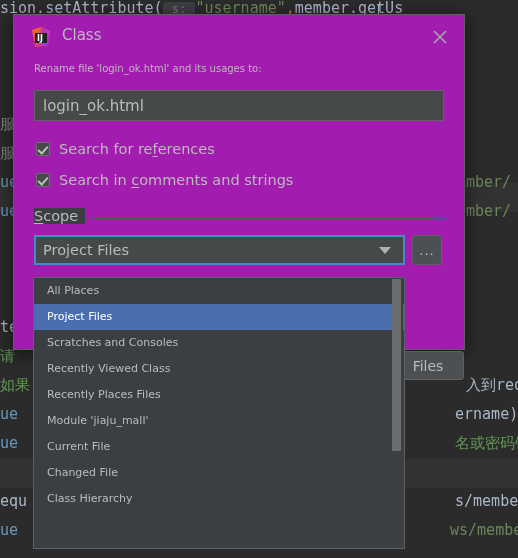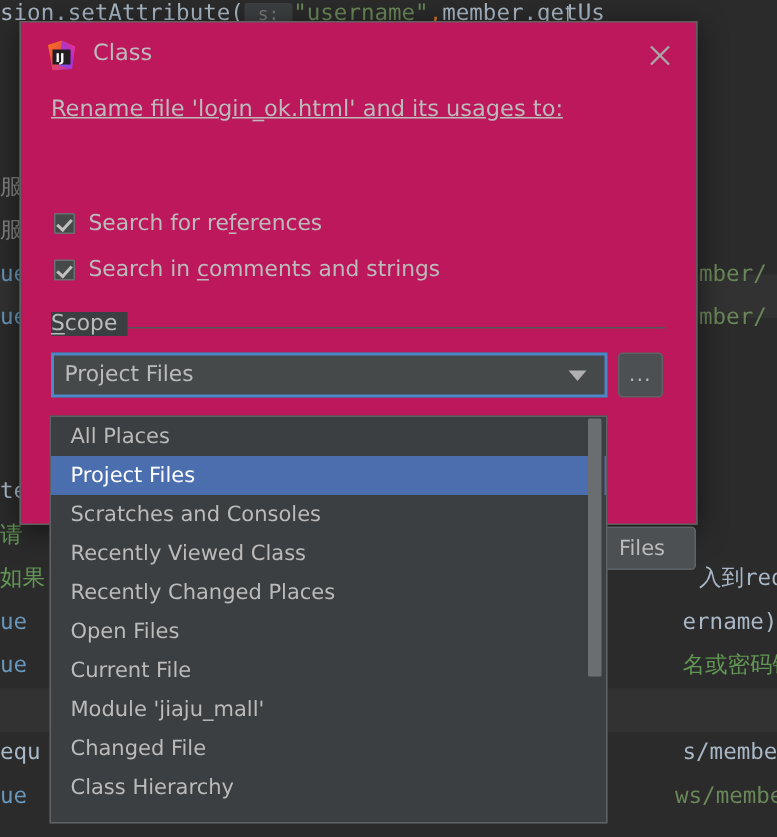--- a/index.html
+++ b/index.html
@@ -29,21 +29,21 @@
   .tok-cmt{color:#629755;}
   .tok-orange{color:#cc7832;}
   .line-hl{position:absolute;left:0;width:518px;height:29px;background:#323232;}
   .caret{position:absolute;width:1px;background:#a9b7c6;}
   .underline-err{position:absolute;height:1px;background:#a9b7c6;}
 
   
   #dialog{
     position:absolute;
     left:13px;top:14px;width:452px;height:336px;
-    background:#be185d;
+    background:#a21caf;
     border:1px solid #5e6060;
     box-shadow:0 4px 18px rgba(0,0,0,.55);
     box-sizing:border-box;
   }
   #titlebar{
     height:42px;position:relative;
   }
   #ij-logo{
     position:absolute;left:17px;top:12px;width:20px;height:20px;
   }
@@ -54,21 +54,21 @@
   }
   #close-btn{
     position:absolute;right:12px;top:10px;width:24px;height:24px;
     cursor:pointer;
   }
   #close-btn svg{display:block;}
 
   #dlg-body{position:relative;}
   .dlg-label{
     position:absolute;left:20px;top:6px;
-    font-size:15px;color:#bbbbbb;text-decoration:underline;
+    font-size:10px;color:#bbbbbb;
   }
   #name-field{
     position:absolute;left:20px;top:33px;
     width:410px;height:31px;
     background:#45494a;
     border:1px solid #646464;
     box-sizing:border-box;
     color:#bbbbbb;font-size:15px;
     padding:0 8px;line-height:29px;
     outline:none;
@@ -137,21 +137,21 @@
     width:372px;height:272px;
     background:#3c3f41;
     border:1px solid #5e6264;
     box-sizing:border-box;
     z-index:50;
     overflow:hidden;
   }
   .dd-item{
     height:26px;line-height:26px;
     padding-left:13px;
-    font-size:14px;color:#bbbbbb;
+    font-size:11px;color:#bbbbbb;
     white-space:nowrap;overflow:hidden;
     cursor:pointer;
   }
   .dd-item.selected{background:#4b6eaf;color:#ffffff;}
   #dd-scroll-track{
     position:absolute;right:1px;top:0px;width:11px;bottom:0;
     background:#3c3f41;
   }
   #dd-scroll-thumb{
     position:absolute;right:2px;top:1px;width:9px;height:172px;
@@ -198,20 +198,21 @@
         <line x1="6" y1="6" x2="18" y2="18" stroke="#a8a8a8" stroke-width="1.6"></line>
         <line x1="18" y1="6" x2="6" y2="18" stroke="#a8a8a8" stroke-width="1.6"></line>
       </svg>
     </span>
   </div>
 
   <div id="dlg-body" style="position:relative;height:292px;">
 
     <div class="dlg-label">Rename file 'login_ok.html' and its usages to:</div>
 
+    <input id="name-field" type="text" autocomplete="off" value="login_ok.html" style="">
 
     <div class="cb-row" style="top:84px;">
       <span class="cb-box"></span>
       <span class="cb-label" id="cb-label-0">Search for re<u>f</u>erences</span>
     </div>
 
     <div class="cb-row" style="top:115px;">
       <span class="cb-box"></span>
       <span class="cb-label" id="cb-label-1">Search in <u>c</u>omments and strings</span>
     </div>
@@ -231,23 +232,22 @@
     <div id="cancel-btn">Files</div>
   </div>
 </div>
 
 <div id="dropdown">
   <div id="dd-list">
       <div class="dd-item">All Places</div>
       <div class="dd-item selected">Project Files</div>
       <div class="dd-item">Scratches and Consoles</div>
       <div class="dd-item">Recently Viewed Class</div>
-      <div class="dd-item">Recently Changed Places</div>
-      <div class="dd-item">Open Files</div>
+      <div class="dd-item">Recently Places Files</div>
+      <div class="dd-item">Module 'jiaju_mall'</div>
       <div class="dd-item">Current File</div>
-      <div class="dd-item">Module 'jiaju_mall'</div>
       <div class="dd-item">Changed File</div>
       <div class="dd-item">Class Hierarchy</div>
     </div>
   <div id="dd-scroll-track">
     <div id="dd-scroll-thumb"></div>
   </div>
 </div>
 
 </body></html>

